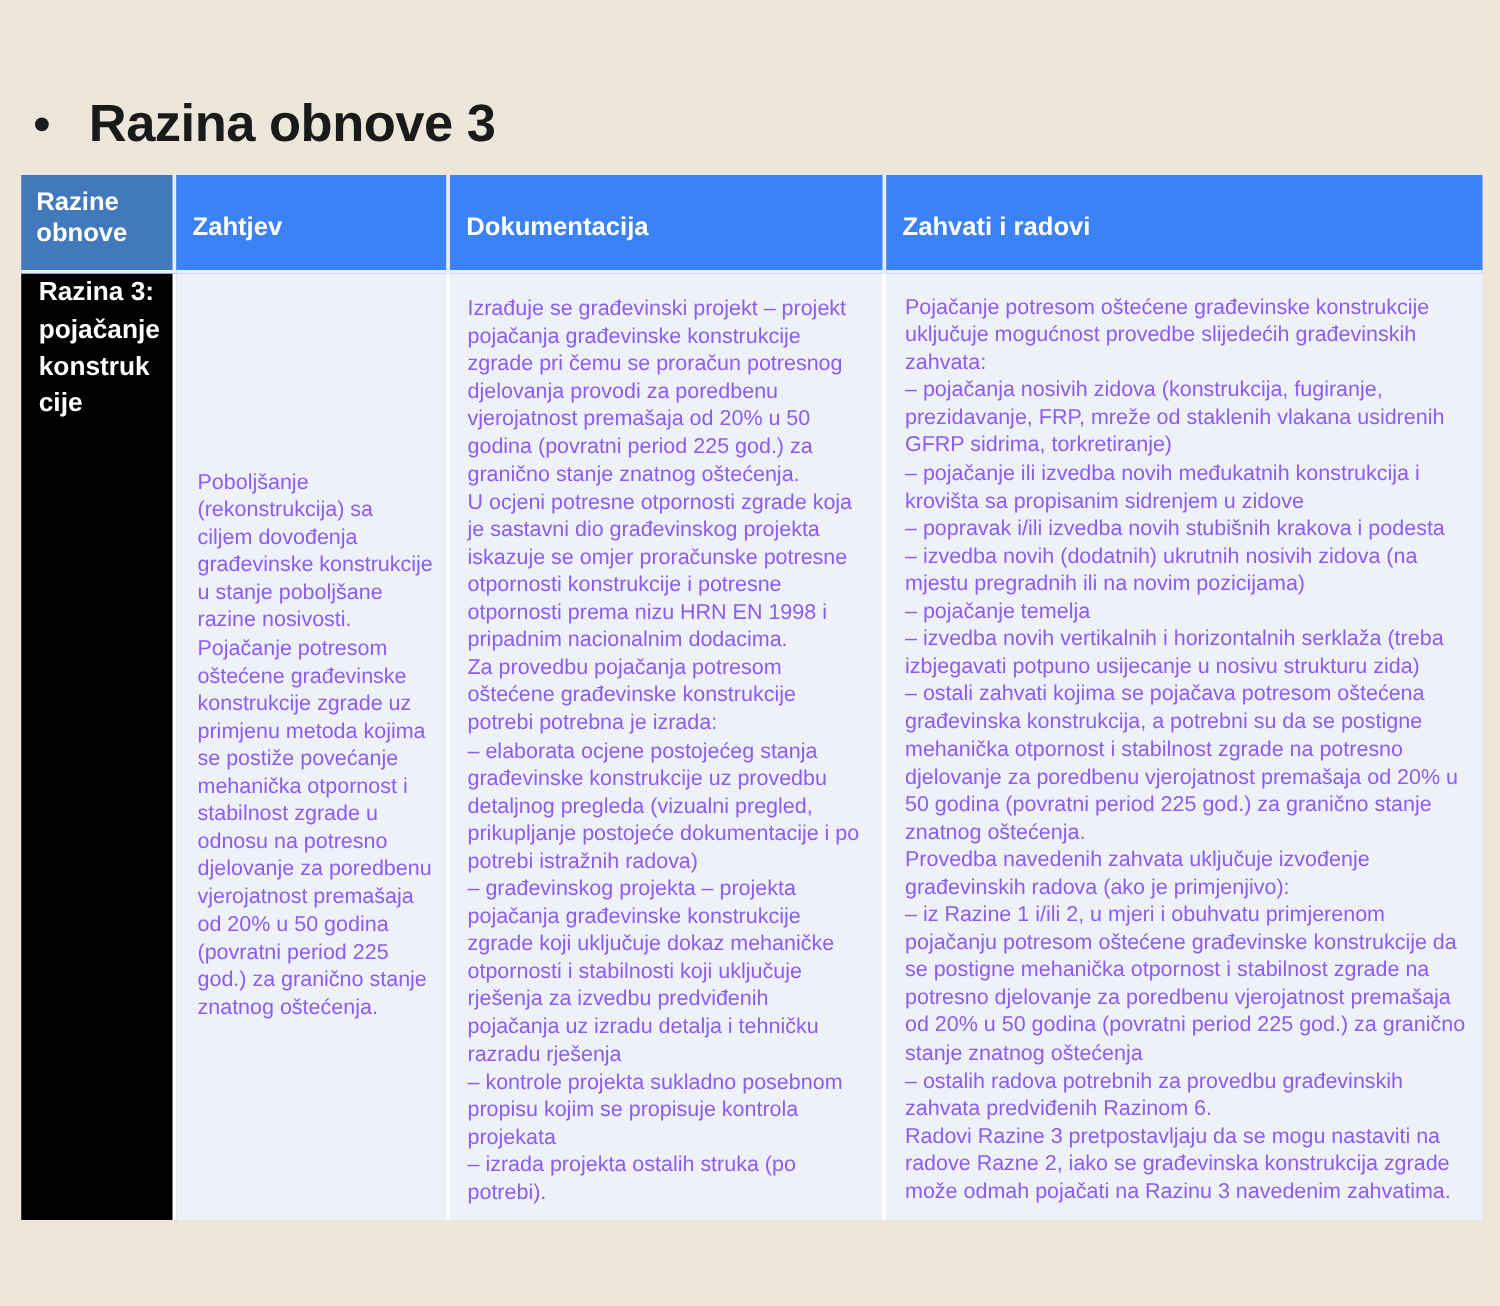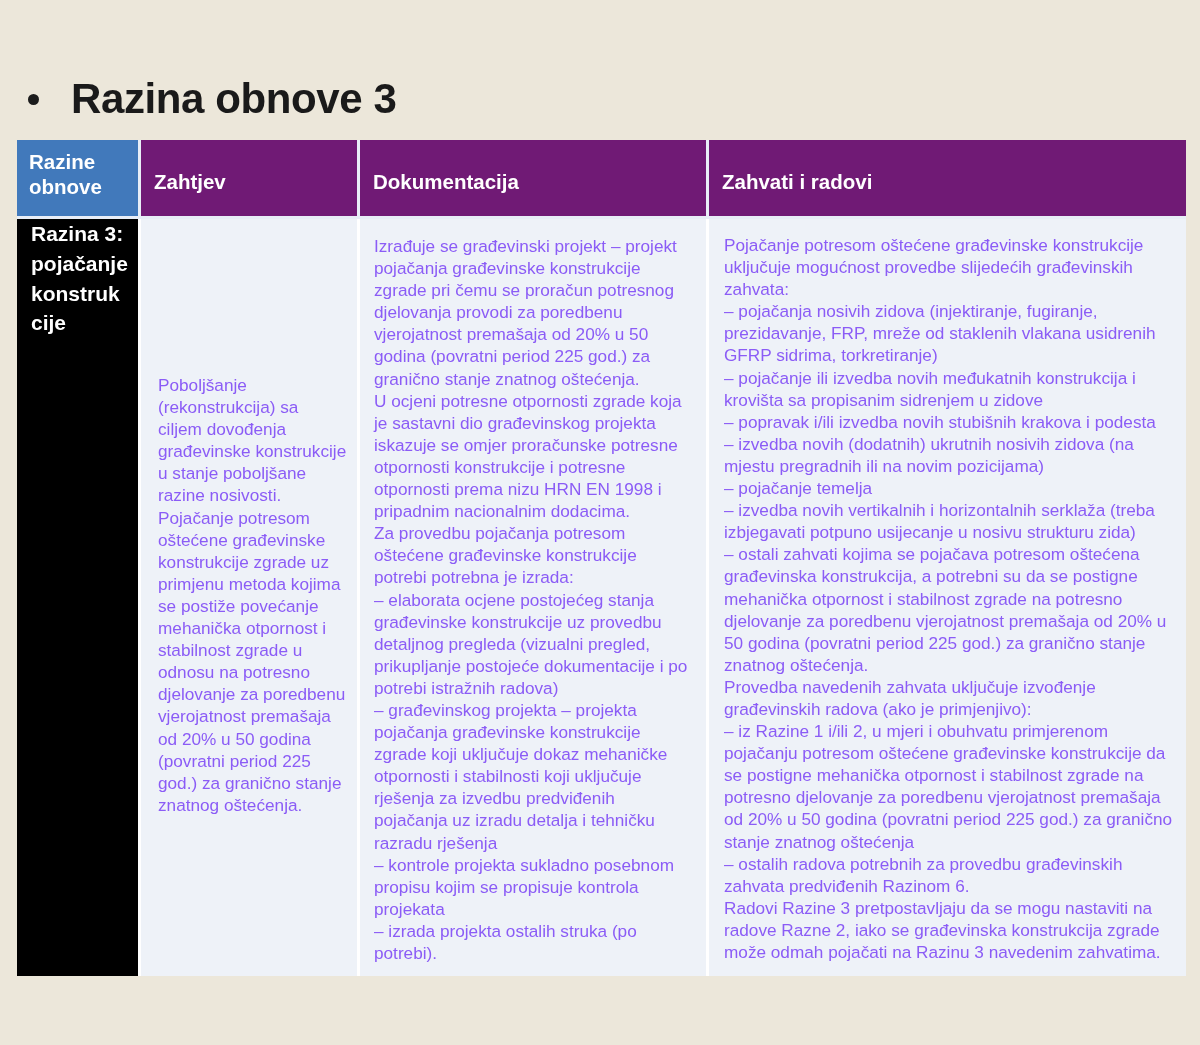--- a/index.html
+++ b/index.html
@@ -53,21 +53,21 @@
     border-spacing: 0;
     table-layout: fixed;
   }
   .levels-table td {
     vertical-align: top;
     padding: 0;
   }
 
   
   .hdr {
-    background: #701a75;
+    background: #3b82f6;
     border-right: 3px solid #e8eef7;
     border-bottom: 3px solid #e8eef7;
     height: 76px;
     color: #ffffff;
     font-weight: bold;
     font-size: 20.5px;
     line-height: 1.22;
   }
   .hdr.first {
     background: #4179bb;
@@ -193,21 +193,21 @@
             <p>Za provedbu pojačanja potresom oštećene građevinske konstrukcije potrebi potrebna je izrada:</p>
             <p>– elaborata ocjene postojećeg stanja građevinske konstrukcije uz provedbu detaljnog pregleda (vizualni pregled, prikupljanje postojeće dokumentacije i po potrebi istražnih radova)</p>
             <p>– građevinskog projekta – projekta pojačanja građevinske konstrukcije zgrade koji uključuje dokaz mehaničke otpornosti i stabilnosti koji uključuje rješenja za izvedbu predviđenih pojačanja uz izradu detalja i tehničku razradu rješenja</p>
             <p>– kontrole projekta sukladno posebnom propisu kojim se propisuje kontrola projekata</p>
             <p>– izrada projekta ostalih struka (po potrebi).</p>
           </div>
       </td>
       <td class="cell cell-zahv last">
         <div class="txt">
             <p>Pojačanje potresom oštećene građevinske konstrukcije uključuje mogućnost provedbe slijedećih građevinskih zahvata:</p>
-            <p>– pojačanja nosivih zidova (injektiranje, fugiranje, prezidavanje, FRP, mreže od staklenih vlakana usidrenih GFRP sidrima, torkretiranje)</p>
+            <p>– pojačanja nosivih zidova (konstrukcija, fugiranje, prezidavanje, FRP, mreže od staklenih vlakana usidrenih GFRP sidrima, torkretiranje)</p>
             <p>– pojačanje ili izvedba novih međukatnih konstrukcija i krovišta sa propisanim sidrenjem u zidove</p>
             <p>– popravak i/ili izvedba novih stubišnih krakova i podesta</p>
             <p>– izvedba novih (dodatnih) ukrutnih nosivih zidova (na mjestu pregradnih ili na novim pozicijama)</p>
             <p>– pojačanje temelja</p>
             <p>– izvedba novih vertikalnih i horizontalnih serklaža (treba izbjegavati potpuno usijecanje u nosivu strukturu zida)</p>
             <p>– ostali zahvati kojima se pojačava potresom oštećena građevinska konstrukcija, a potrebni su da se postigne mehanička otpornost i stabilnost zgrade na potresno djelovanje za poredbenu vjerojatnost premašaja od 20% u 50 godina (povratni period 225 god.) za granično stanje znatnog oštećenja.</p>
             <p>Provedba navedenih zahvata uključuje izvođenje građevinskih radova (ako je primjenjivo):</p>
             <p>– iz Razine 1 i/ili 2, u mjeri i obuhvatu primjerenom pojačanju potresom oštećene građevinske konstrukcije da se postigne mehanička otpornost i stabilnost zgrade na potresno djelovanje za poredbenu vjerojatnost premašaja od 20% u 50 godina (povratni period 225 god.) za granično stanje znatnog oštećenja</p>
             <p>– ostalih radova potrebnih za provedbu građevinskih zahvata predviđenih Razinom 6.</p>
             <p>Radovi Razine 3 pretpostavljaju da se mogu nastaviti na radove Razne 2, iako se građevinska konstrukcija zgrade može odmah pojačati na Razinu 3 navedenim zahvatima.</p>

